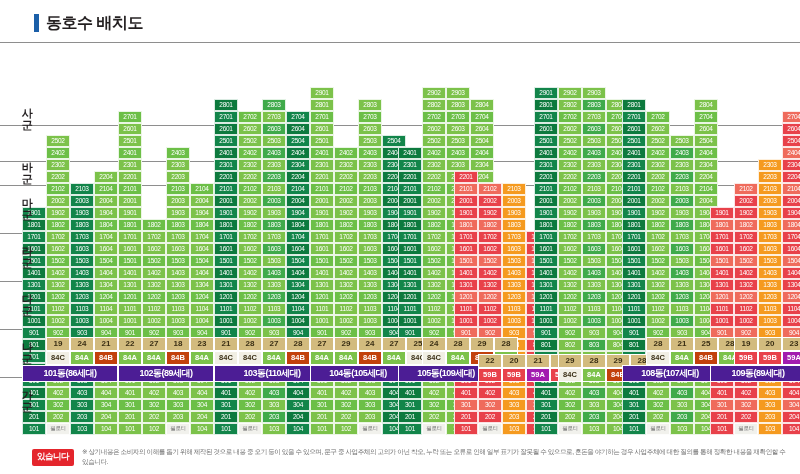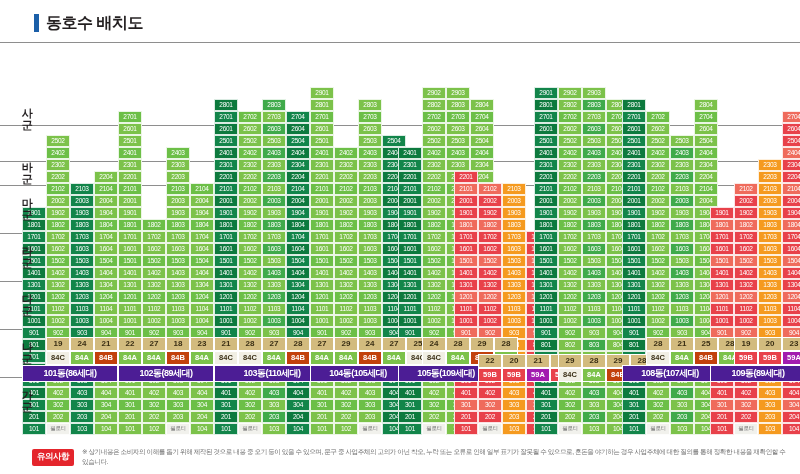--- a/index.html
+++ b/index.html
@@ -1285,17 +1285,17 @@
           <div class="bcell typ t59B">59B</div>
           <div class="bcell typ t59B">59B</div>
           <div class="bcell typ t59A">59A</div>
           <div class="bcell typ t59B">59B</div>
         </div>
         <div class="name" style="width: 96px;">109동(89세대)</div>
       </div>
     </div>
 
   <div class="notice">
-    <span class="tag">유의사항</span>
+    <span class="tag">있습니다</span>
     <span class="txt">※ 상기내용은 소비자의 이해를 돕기 위해 제작된 것으로 내용 중 오기 등이 있을 수 있으며, 문구 중 사업주체의 고의가 아닌 착오, 누락 또는 오류로 인해 일부 표기가 잘못될 수 있으므로, 혼돈을 야기하는 경우 사업주체에 대한 질의를 통해 정확한 내용을 재확인할 수 있습니다.</span>
   </div>
 
 </div>
 
 </body></html>

